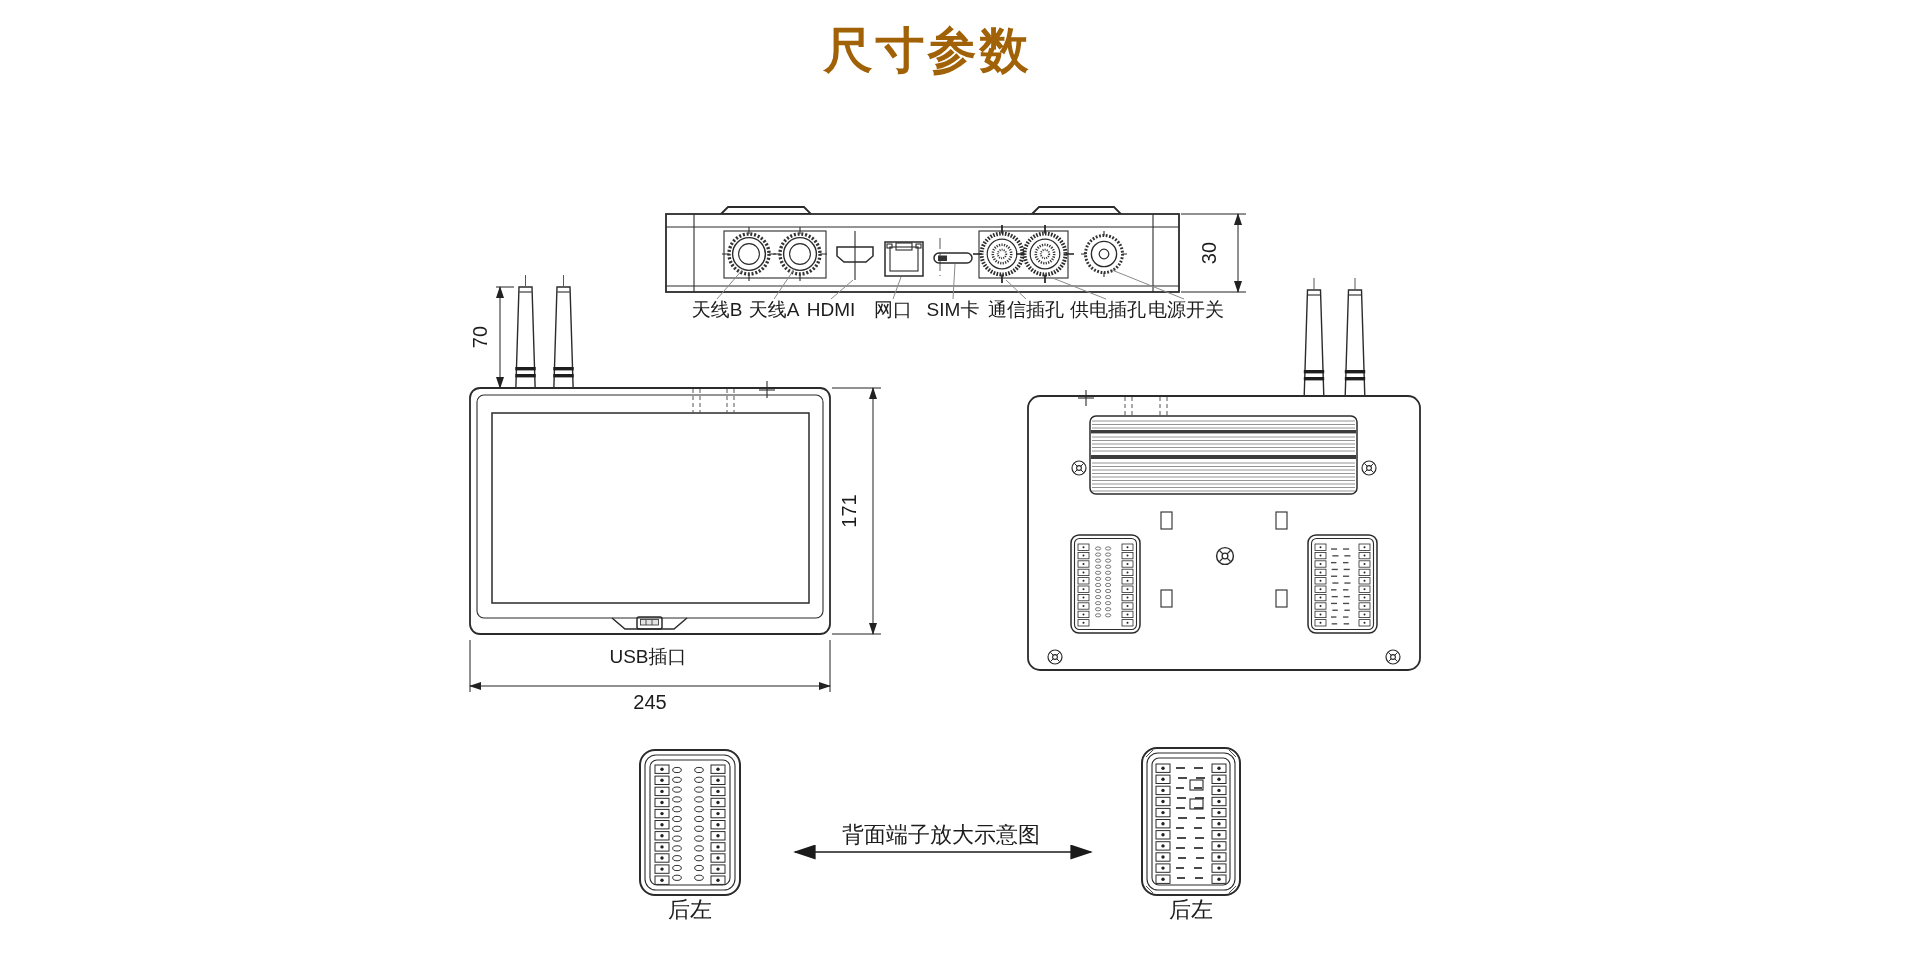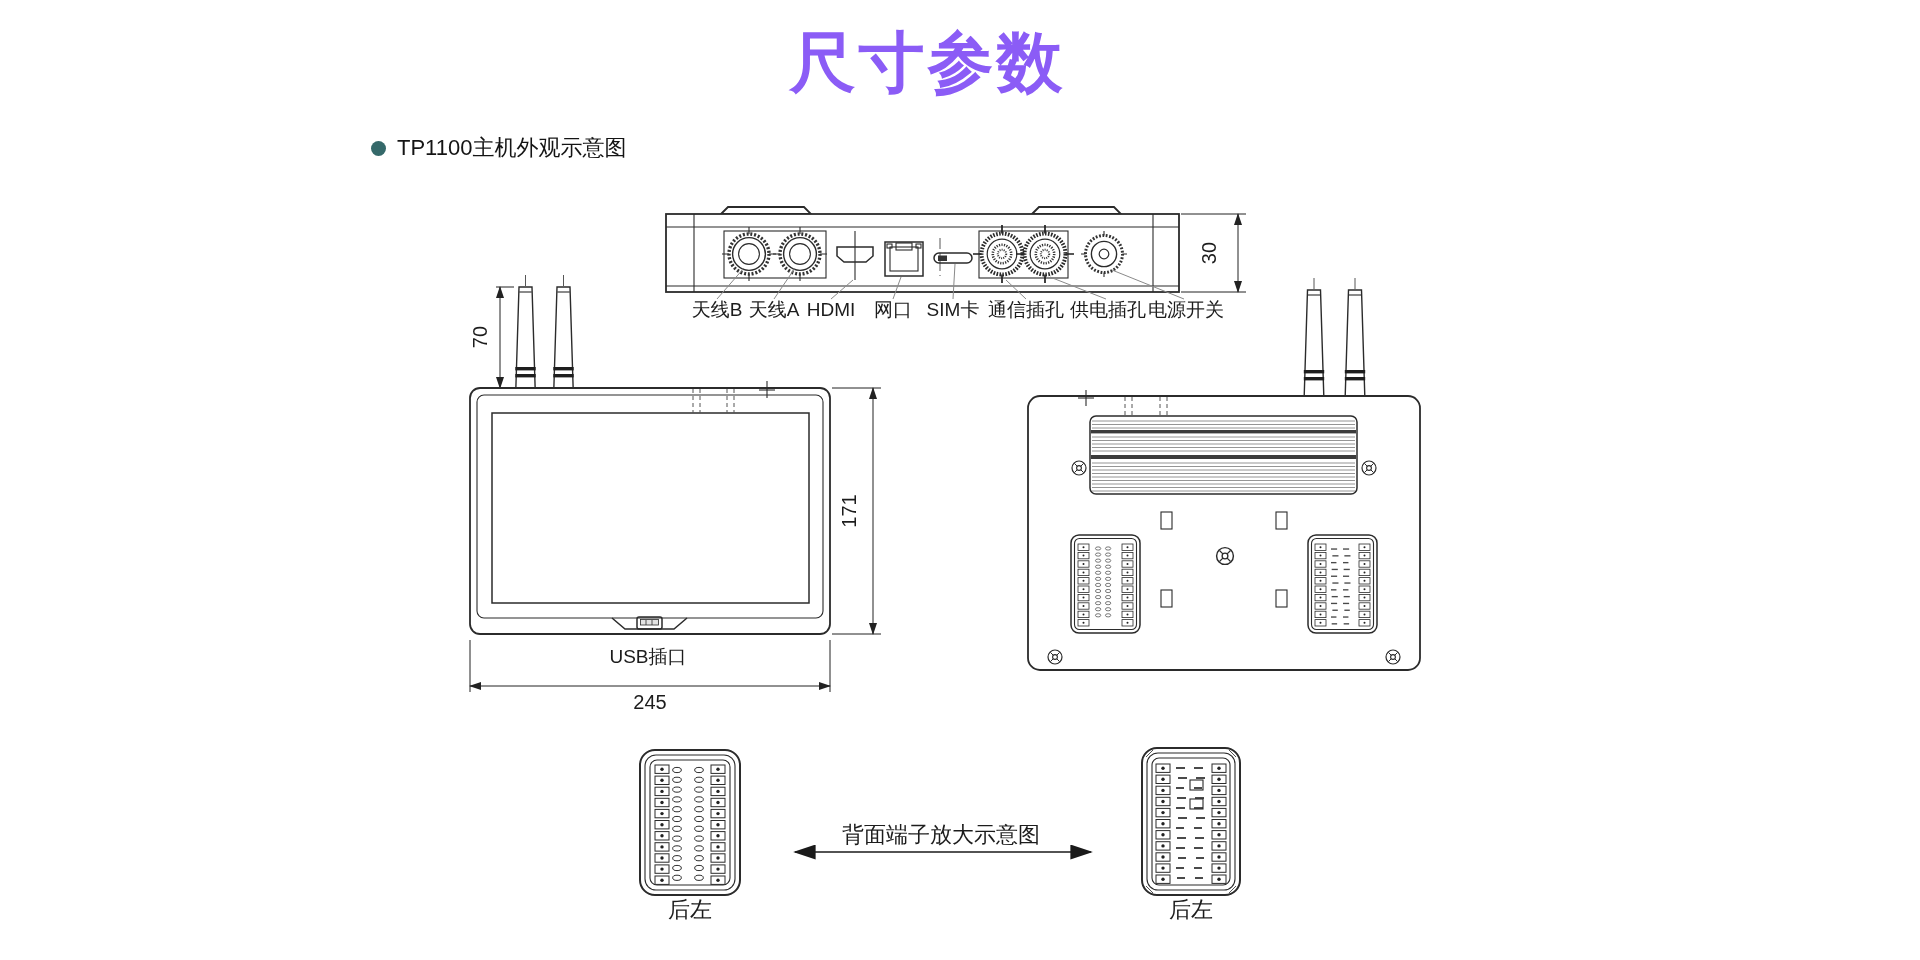--- a/index.html
+++ b/index.html
@@ -1,19 +1,19 @@
 <!DOCTYPE html>
 <html><head>
 <meta charset="utf-8">
 <style>
   html,body{margin:0;padding:0;background:#fff;}
   #page{position:relative;width:1920px;height:960px;background:#fff;overflow:hidden;
         font-family:"Liberation Sans","DejaVu Sans",sans-serif;color:#1c1c1c;}
   #page-title{position:absolute;left:0;top:18px;width:1855px;margin:0;text-align:center;
-        font-size:66px;font-weight:700;letter-spacing:3px;color:#8b5cf6;}
+        font-size:49px;font-weight:700;letter-spacing:3px;color:#a16207;}
   #section-line{position:absolute;left:371px;top:133px;display:flex;align-items:center;gap:11px;}
   #section-line .bullet{width:15px;height:15px;border-radius:50%;background:#35696a;flex:0 0 auto;}
   #section-line .bullet-text{font-size:22px;color:#141414;}
   svg{position:absolute;left:0;top:0;}
   svg text{fill:#1c1c1c;font-family:"Liberation Sans","DejaVu Sans",sans-serif;}
   .lbl{font-size:19px;}
   .dim{font-size:20px;}
   .cap{font-size:22px;}
   .outline{fill:#fff;stroke:#2b2b2b;stroke-width:1.8;}
   .thin{fill:none;stroke:#2b2b2b;stroke-width:1.1;}
@@ -22,24 +22,20 @@
   .dimline{stroke:#222;stroke-width:1;fill:none;}
   .hid{stroke:#555;stroke-width:1;stroke-dasharray:4 3;fill:none;}
   .cl{stroke:#444;stroke-width:.9;stroke-dasharray:11 4 3 4;fill:none;}
 </style>
 </head>
 <body>
 
 <div id="page">
   <h1 id="page-title">尺寸参数</h1>
 
-  <div id="section-line">
-    <span class="bullet"></span>
-    <span class="bullet-text">TP1100主机外观示意图</span>
-  </div>
 
   <svg width="1920" height="960" viewBox="0 0 1920 960">
     <defs>
       <marker id="arw" viewBox="0 0 12 8" refX="11" refY="4" markerWidth="12" markerHeight="8" markerUnits="userSpaceOnUse" orient="auto-start-reverse">
         <path d="M0,0 L12,4 L0,8 Z" fill="#222"></path>
       </marker>
       <marker id="arwBig" viewBox="0 0 12 8" refX="11" refY="4" markerWidth="26" markerHeight="15" markerUnits="userSpaceOnUse" orient="auto-start-reverse">
         <path d="M0,0 L12,4 L0,8 Z" fill="#1a1a1a"></path>
       </marker>
 

